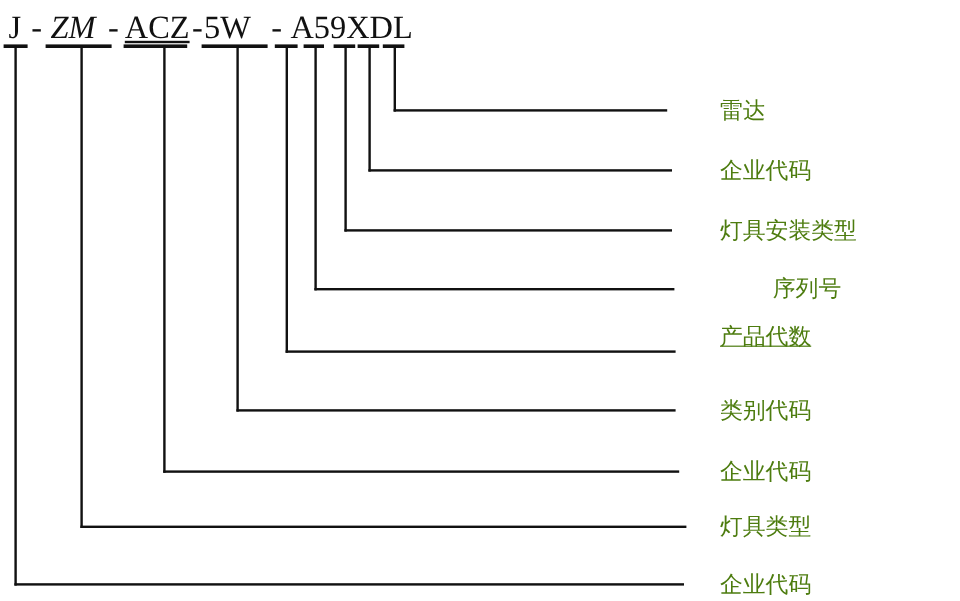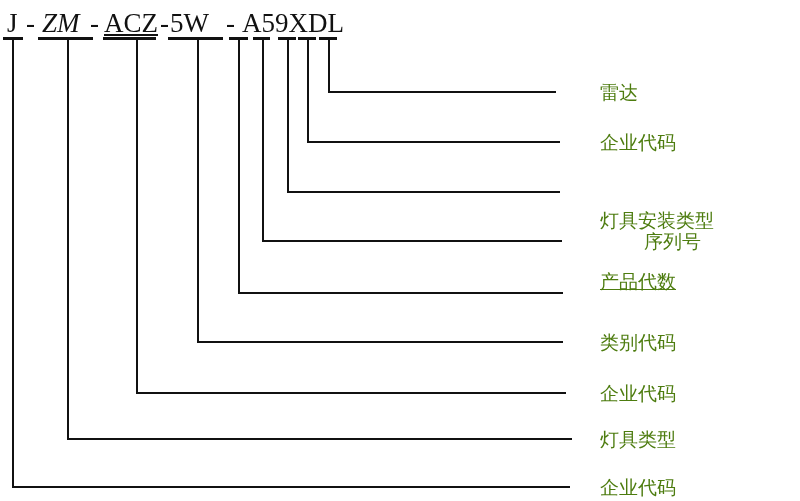--- a/index.html
+++ b/index.html
@@ -71,21 +71,21 @@
     <div class="tick" style="left: 298px; width: 18px; top: 37px; background: rgb(17, 17, 17);"></div>
     <div class="vline" style="left: 307px; top: 38px; height: 105px; background: rgb(17, 17, 17);"></div>
     <div class="hline" style="left: 307px; top: 141px; width: 253px; background: rgb(17, 17, 17);"></div>
     <div class="field-label" style="left: 600px; top: 125px;">企业代码</div>
   </div>
 
   <div>
     <div class="tick" style="left: 278px; width: 18px; top: 37px; background: rgb(17, 17, 17);"></div>
     <div class="vline" style="left: 287px; top: 38px; height: 155px; background: rgb(17, 17, 17);"></div>
     <div class="hline" style="left: 287px; top: 191px; width: 273px; background: rgb(17, 17, 17);"></div>
-    <div class="field-label" style="left: 600px; top: 175px; margin-top: 28px;">灯具安装类型</div>
+    <div class="field-label" style="left: 600px; top: 175px;">灯具安装类型</div>
   </div>
 
   <div>
     <div class="tick" style="left: 253px; width: 17px; top: 37px; background: rgb(17, 17, 17);"></div>
     <div class="vline" style="left: 262px; top: 38px; height: 204px; background: rgb(17, 17, 17);"></div>
     <div class="hline" style="left: 262px; top: 240px; width: 300px; background: rgb(17, 17, 17);"></div>
     <div class="field-label" style="left: 600px; top: 224px; margin-left: 44px;">序列号</div>
   </div>
 
   <div>

